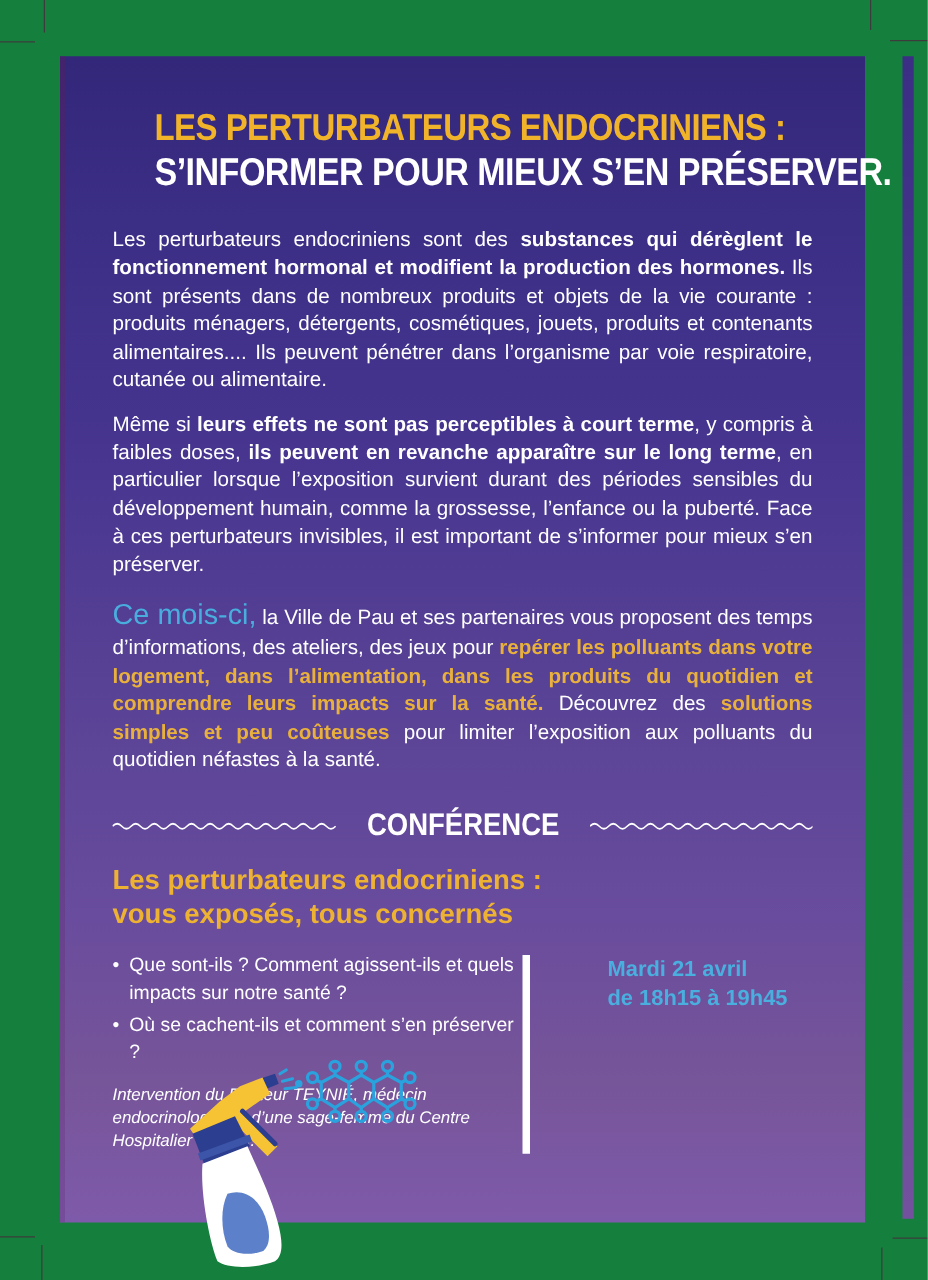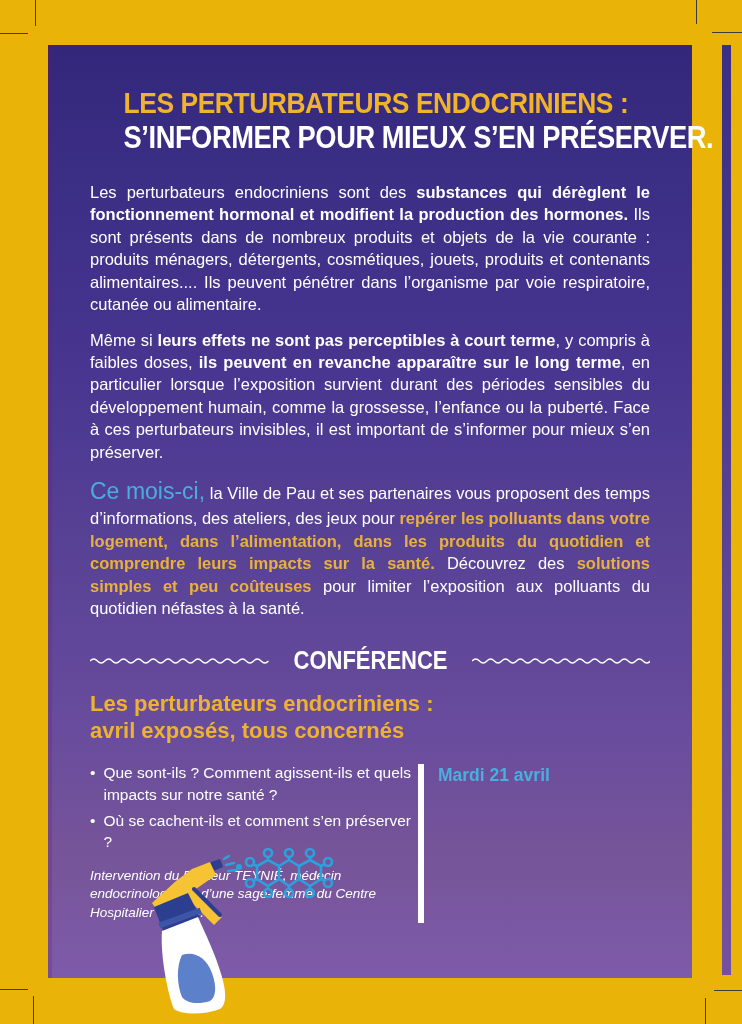--- a/index.html
+++ b/index.html
@@ -1,17 +1,17 @@
 <!DOCTYPE html>
 <html><head>
 <meta charset="utf-8">
 <style>
   * { box-sizing: border-box; margin: 0; padding: 0; }
   body { background:#ffffff; font-family:"Liberation Sans", sans-serif; }
-  .page { position:relative; width:742px; height:1024px; background:#eab308; overflow:hidden; }
+  .page { position:relative; width:742px; height:1024px; background:#15803d; overflow:hidden; }
 
   
   .crop { position:absolute; background:#3c3c3c; }
 
   
   .card {
     position:absolute; left:48px; top:45px; width:644px; height:933px;
     background:linear-gradient(180deg,#33277a 0%, #3b2e85 14%, #473590 34%,
       #584295 54%, #694c9d 74%, #775599 88%, #7e5aaa 100%);
   }
@@ -52,21 +52,21 @@
 
   .columns { display:flex; margin-top:18px; }
   .col-left { width:322px; flex:none; }
   .bullet-item { display:flex; gap:8px; color:#ffffff; font-size:15.5px; line-height:1.38; margin-bottom:5px; }
   .bullet-dot { flex:none; }
   .note { margin-top:14px; color:#ffffff; font-style:italic; font-size:13.5px; line-height:1.38; width:300px; }
 
   .divider-bar { width:6px; background:#ffffff; margin:2px 14px 0 6px; flex:none; }
 
   .col-right { flex:1; padding-top:2px; }
-  .date-line { color:#4aaede; font-weight:bold; font-size:17.5px; line-height:1.28; }
+  .date-line { color:#4aaede; font-weight:bold; font-size:17.5px; line-height:1.28;margin-left:48px; }
   .info-p { color:#ffffff; font-size:15px; line-height:1.38; margin-top:14px; }
 
   .molecule { position:absolute; left:243px; top:845px; }
   .bottle { position:absolute; left:130px; top:845px; }
 </style>
 </head>
 <body>
 
 <div class="page">
 
@@ -105,40 +105,41 @@
         <div class="conf-label">CONFÉRENCE</div>
         <div class="wave">
           <svg viewBox="0 0 192 9" preserveAspectRatio="none">
               <path d="M0,5 q4,-4 8,0 t8,0 t8,0 t8,0 t8,0 t8,0 t8,0 t8,0 t8,0 t8,0 t8,0 t8,0 t8,0 t8,0 t8,0 t8,0 t8,0 t8,0 t8,0 t8,0 t8,0 t8,0 t8,0 t8,0" stroke="#ffffff" stroke-width="1.4" fill="none"></path>
             </svg>
         </div>
       </div>
 
       <div class="gold-heading">
         <div>Les perturbateurs endocriniens :</div>
-        <div>avril exposés, tous concernés</div>
+        <div>vous exposés, tous concernés</div>
       </div>
 
       <div class="columns">
         <div class="col-left">
           <div class="bullet-item">
             <span class="bullet-dot">•</span>
             <span>Que sont-ils ? Comment agissent-ils et quels impacts sur notre santé ?</span>
           </div>
           <div class="bullet-item">
             <span class="bullet-dot">•</span>
             <span>Où se cachent-ils et comment s’en préserver ?</span>
           </div>
           <div class="note">Intervention du Docteur TEYNIÉ, médecin endocrinologue et d’une sage-femme du Centre Hospitalier de Pau.</div>
         </div>
 
         <div class="divider-bar"></div>
 
         <div class="col-right">
           <div class="date-line">Mardi 21 avril</div>
+          <div class="date-line">de 18h15 à 19h45</div>
         </div>
       </div>
 
     </div>
   </div>
 
   <svg class="molecule" width="92" height="56" viewBox="0 0 92 56">
     <g stroke="#2aa2dd" stroke-width="2.6" fill="none">
       <path d="M25,15 L36,21 L36,34 L25,41 L14,34 L14,21 Z"></path>
       <path d="M67,15 L78,21 L78,34 L67,41 L56,34 L56,21 Z"></path>

